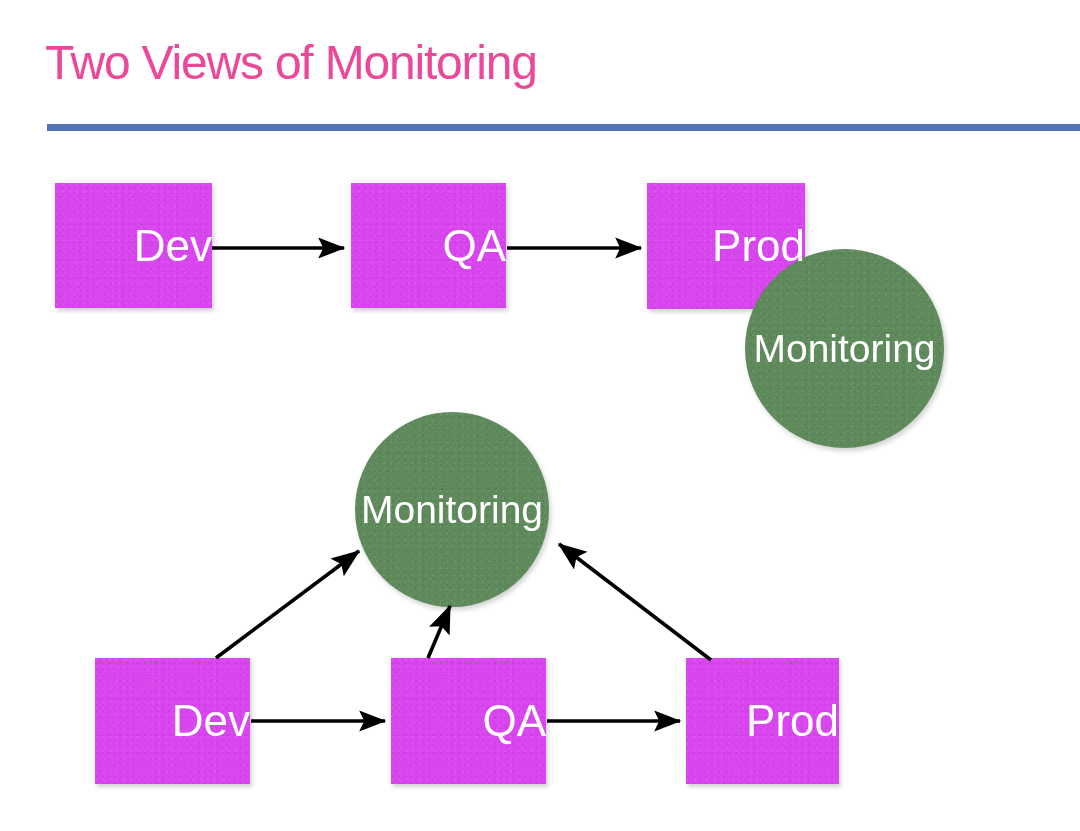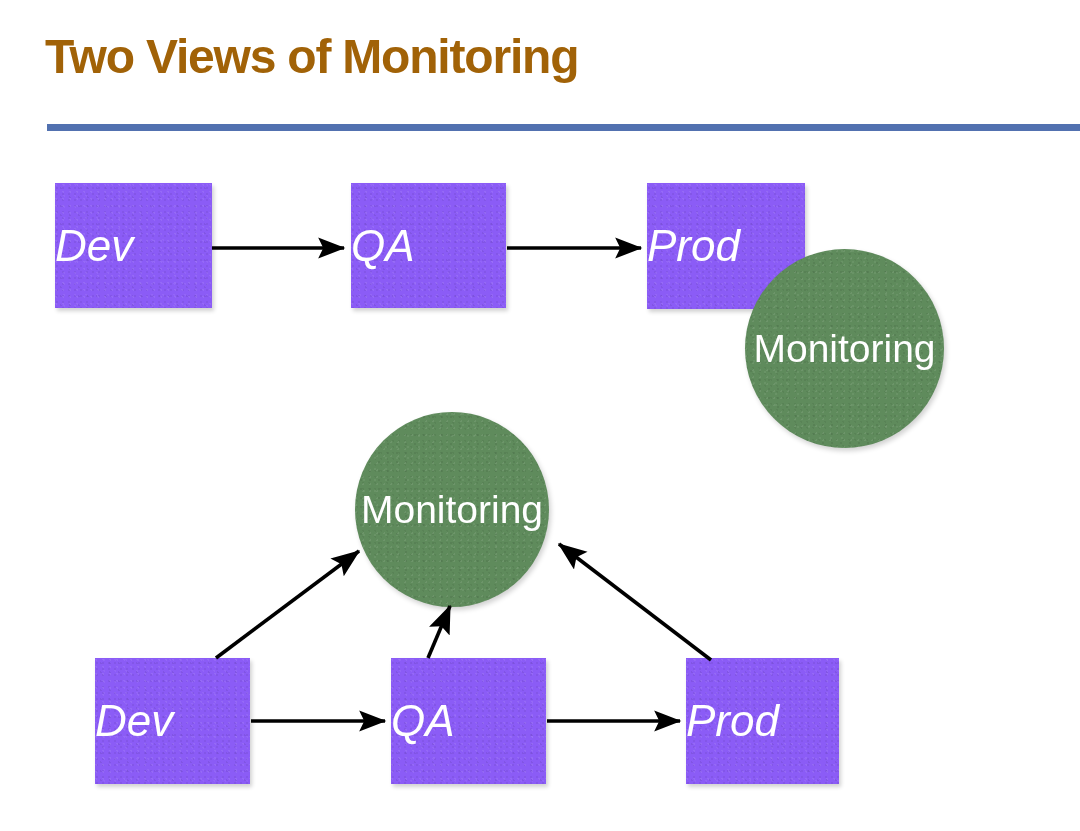--- a/index.html
+++ b/index.html
@@ -19,46 +19,45 @@
     left: 0; top: 0;
     width: 1080px;
     height: 831px;
     background: #ffffff;
   }
 
   
   #slide-title {
     position: absolute;
     left: 45px;
-    top: 28px;
+    top: 34px;
     font-size: 48px;
-    font-weight: 700;
+    font-weight: 400;
     letter-spacing: -1.2px;
-    color: #a16207;
+    color: #ec4899;
     line-height: 1.2;
     white-space: nowrap;
   }
   #title-rule {
     position: absolute;
     left: 47px;
     top: 124px;
     width: 1033px;
     height: 7px;
     background: #5271b0;
   }
 
   
   .node-box {
     position: absolute;
-    background: #8b5cf6;
+    background: #d946ef;
     box-shadow: 2px 3px 4px rgba(0,0,0,0.18);
     display: flex;
     align-items: center;
-    justify-content: flex-start;
-    font-style: italic;
+    justify-content: flex-end;
   }
   .node-box::after {
     content: "";
     position: absolute;
     inset: 0;
     opacity: 0.16;
     background:
       radial-gradient(circle at 18% 24%, rgba(255,255,255,.55) 0 1px, transparent 1px),
       radial-gradient(circle at 62% 58%, rgba(0,0,0,.45) 0 1px, transparent 1px),
       radial-gradient(circle at 84% 16%, rgba(255,255,255,.40) 0 1px, transparent 1px),

